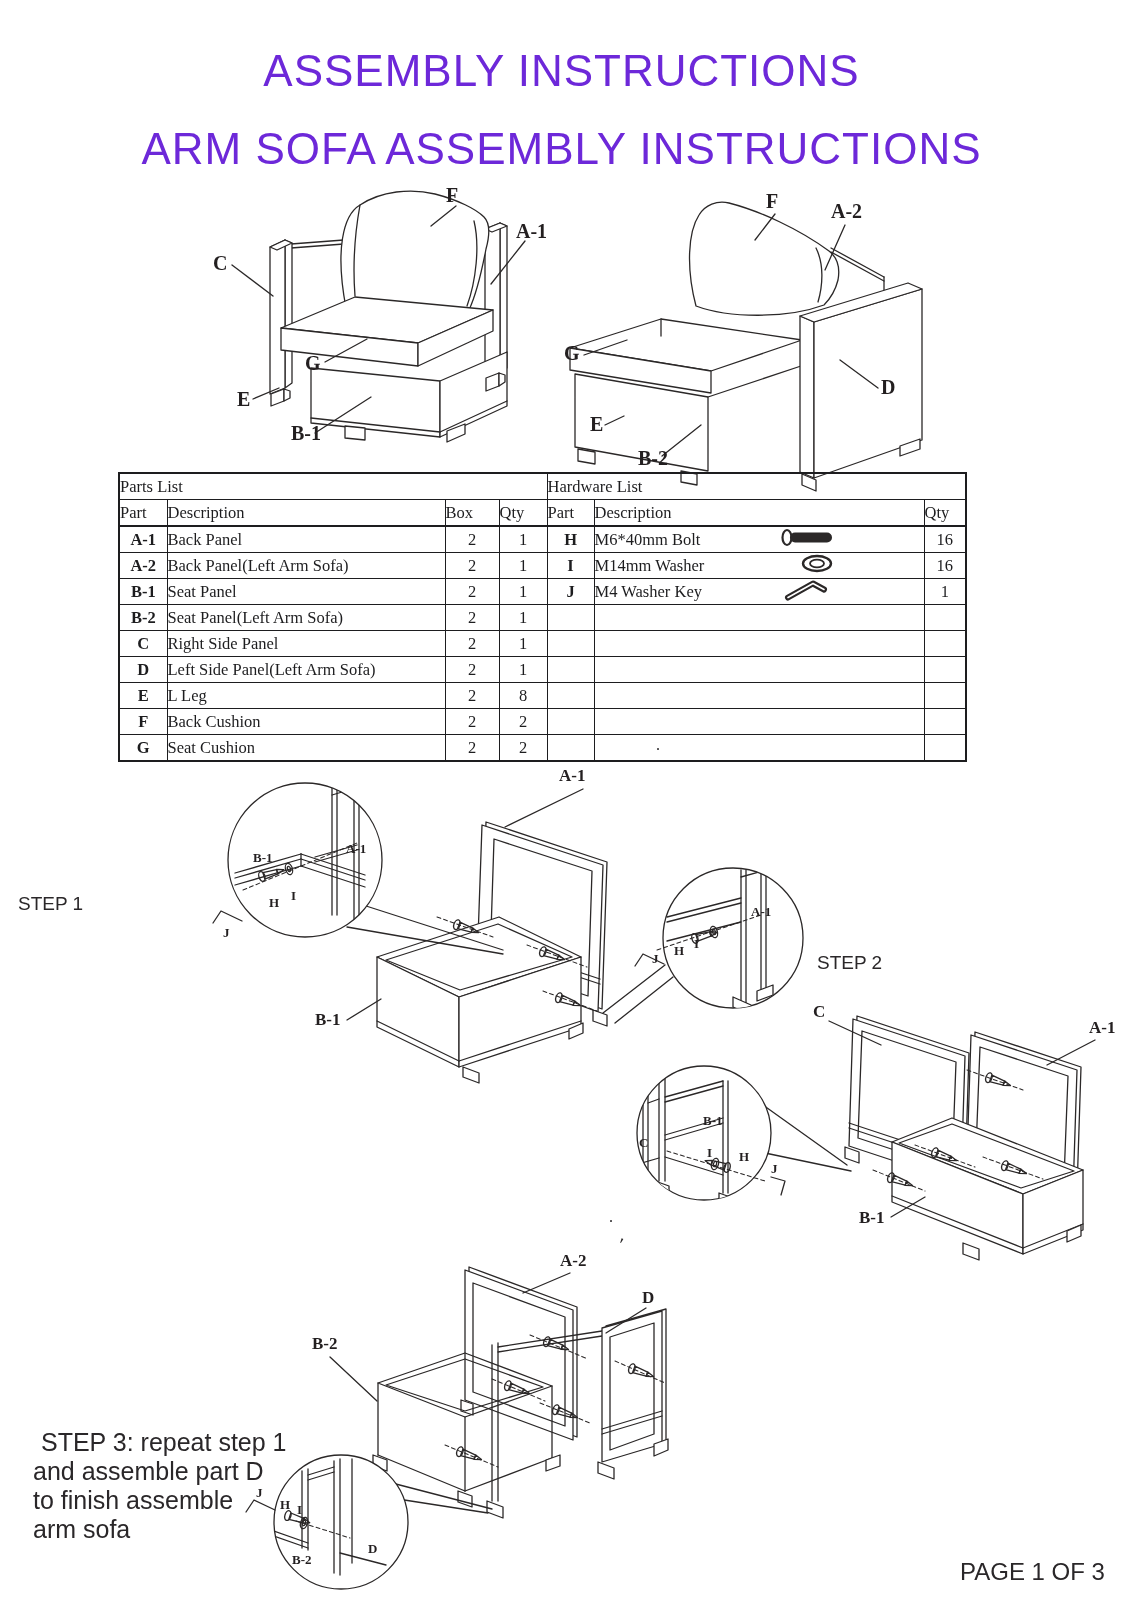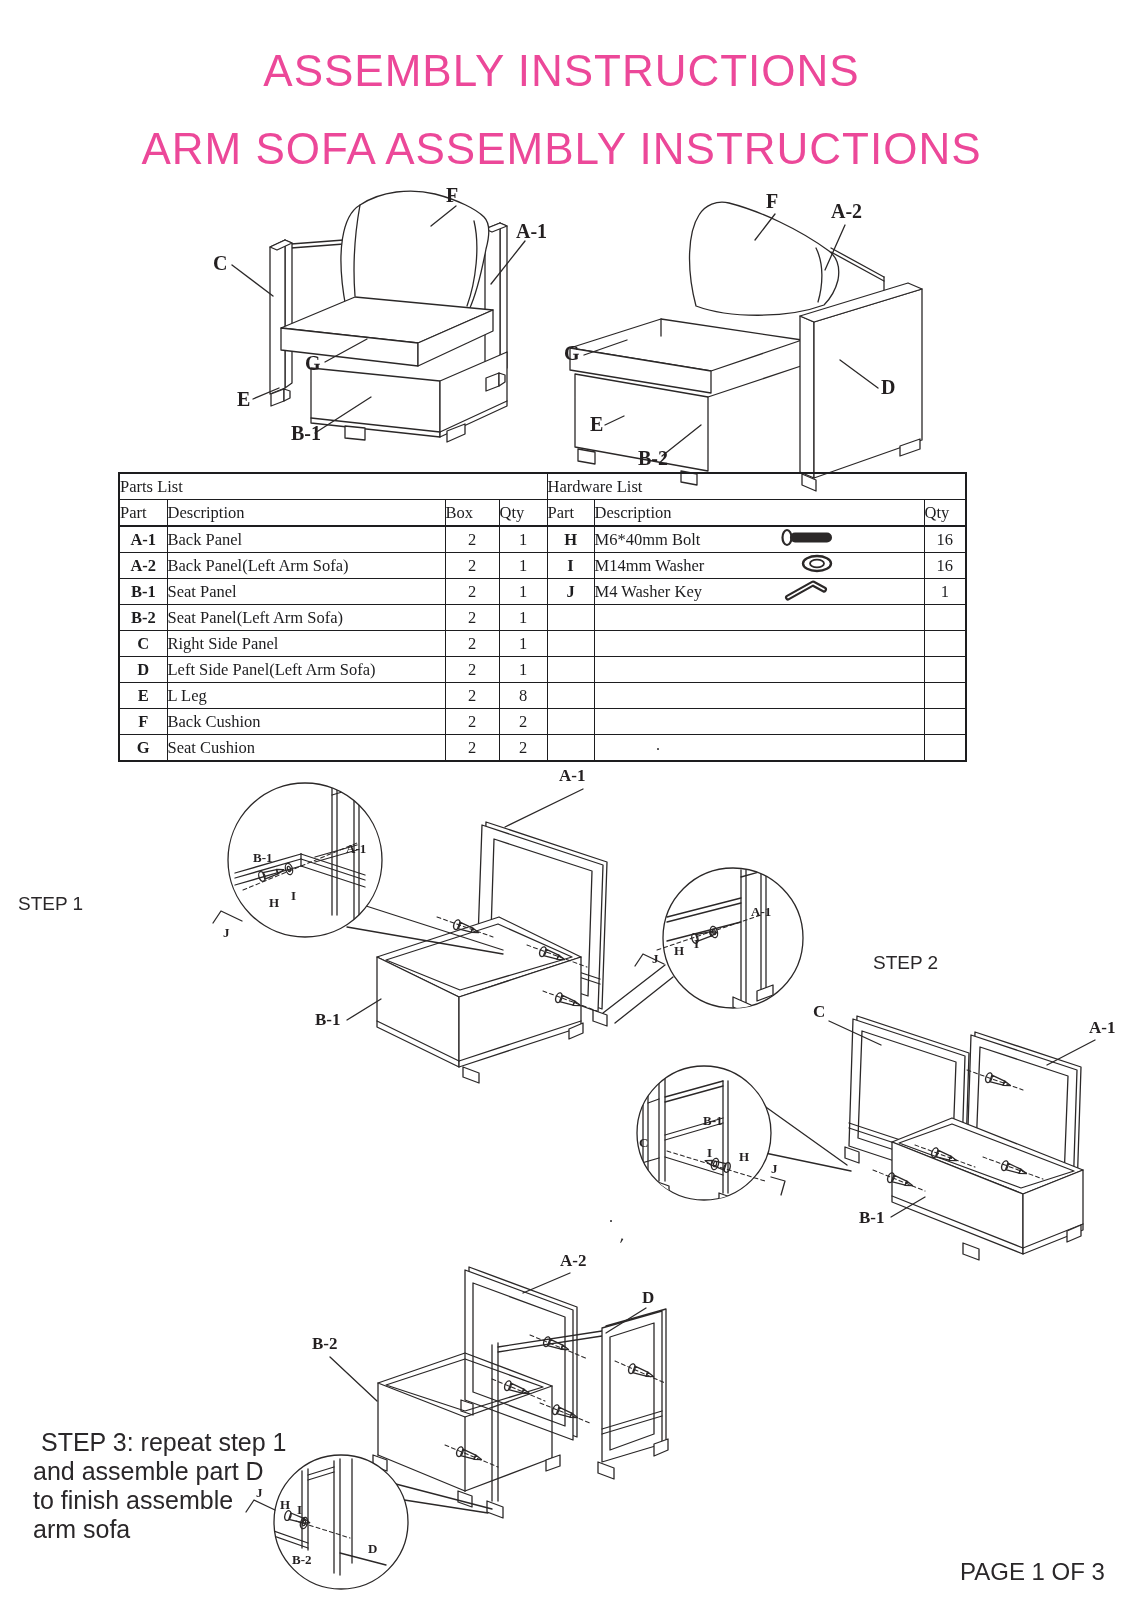--- a/index.html
+++ b/index.html
@@ -1,19 +1,19 @@
 <!DOCTYPE html>
 <html><head>
 <meta charset="utf-8">
 <style>
   html,body{margin:0;padding:0;background:#e8e8e8;}
   .page{position:relative;width:1132px;height:1600px;background:#ffffff;overflow:hidden;
         font-family:"Liberation Sans",sans-serif;color:#231f20;}
   .abs{position:absolute;}
-  .title{left:0;width:1123px;text-align:center;font-size:44px;letter-spacing:1px;color:#ec4899;}
+  .title{left:0;width:1123px;text-align:center;font-size:44px;letter-spacing:1px;color:#6d28d9;}
   .step-label{font-size:19px;color:#2a2729;}
   .note-line{font-size:25px;color:#2a2729;line-height:29px;white-space:nowrap;}
   .footer{font-size:24px;color:#2a2729;}
   .artifact{font-size:16px;font-family:"Liberation Serif",serif;color:#2a2729;}
 
   
   table.lists{position:absolute;left:118px;top:472px;width:847px;border-collapse:collapse;
         table-layout:fixed;font-family:"Liberation Serif",serif;font-size:16.5px;color:#1d1d1f;}
   table.lists td{border:1.5px solid #1d1d1f;height:25px;padding:0;overflow:hidden;white-space:nowrap;}
   table.lists tr.colhead td{border-bottom:2.5px solid #1d1d1f;}
@@ -375,21 +375,21 @@
     <g transform="translate(509,167) rotate(-16)">
         <use href="#washerShape"></use>
       </g>
     <use href="#keyShape" transform="translate(430,188)"></use>
     <text class="lbl-sm" x="546" y="151">A-1</text>
     <text class="lbl-sm" x="447" y="198">J</text>
     <text class="lbl-sm" x="469" y="190">H</text>
     <text class="lbl-sm" x="489" y="183">I</text>
   </svg>
 
-  <div class="abs step-label" style="left:873px;top:952px;">STEP 2</div>
+  <div class="abs step-label" style="left:817px;top:952px;">STEP 2</div>
 
   <svg class="fig" style="left:615px;top:985px;" width="517" height="250" viewBox="0 0 517 250">
     <defs>
         <clipPath id="cp3">
           <circle cx="89" cy="148" r="67"></circle>
         </clipPath>
       </defs>
 
     <path class="w" d="M242,31 L354,68 L350,195 L238,158 Z"></path>
     <path class="w" d="M238,34 L350,71 L346,198 L234,161 Z"></path>

